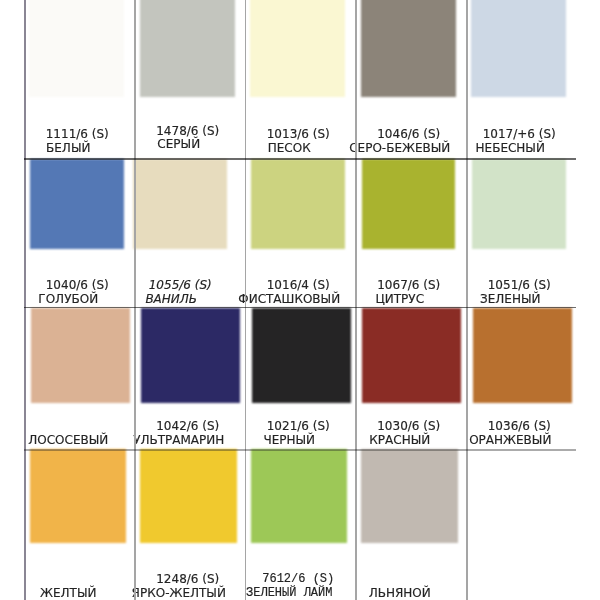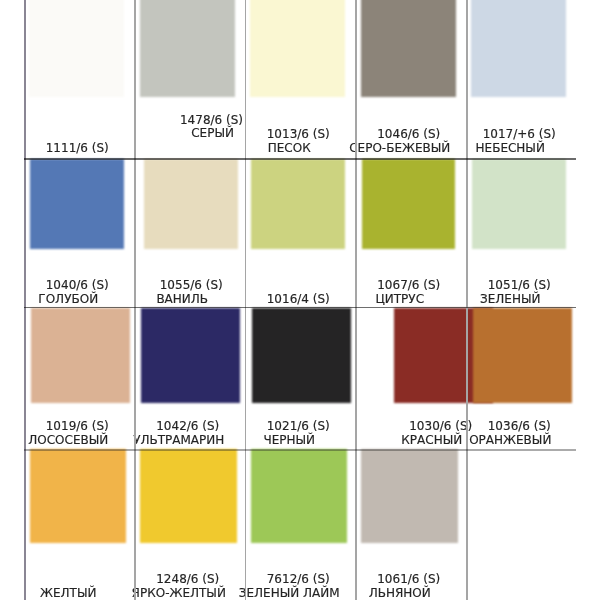--- a/index.html
+++ b/index.html
@@ -20,25 +20,26 @@
 </head>
 <body>
 
 <div id="sheet">
   <div class="grid" id="grid">
       <div class="row" style="top: -3px; height: 161.5px;">
         <div class="cell" style="left: 0px;">
           <div class="swatch" style="background: rgb(251, 250, 247); top: 0px; height: 100px; width: 95px; left: 5px;"></div>
           <div class="lbl" style="bottom: 3.5px;">
             <div class="code">1111/6 (S)</div>
+            <div class="name">БЕЛЫЙ</div>
           </div>
         </div>
         <div class="cell" style="left: 110.5px;">
           <div class="swatch" style="background: rgb(195, 197, 190); top: 0px; height: 100px; width: 95px; left: 5px;"></div>
-          <div class="lbl" style="bottom: 18px; text-align: right;">
+          <div class="lbl" style="bottom: 7px;">
             <div class="code">1478/6 (S)</div>
             <div class="name">СЕРЫЙ</div>
           </div>
         </div>
         <div class="cell" style="left: 221px;">
           <div class="swatch" style="background: rgb(250, 247, 210); top: 0px; height: 100px; width: 95px; left: 5px;"></div>
           <div class="lbl" style="bottom: 3.5px;">
             <div class="code">1013/6 (S)</div>
             <div class="name">ПЕСОК</div>
           </div>
@@ -59,31 +60,32 @@
         </div>
       </div>
       <div class="row" style="top: 158.5px; height: 148.8px;">
         <div class="cell" style="left: 0px; padding-left: 35px;">
           <div class="swatch" style="background: rgb(84, 120, 181); top: 0px; height: 90px; width: 93.5px; left: 6px;"></div>
           <div class="lbl" style="bottom: 1px;">
             <div class="code">1040/6 (S)</div>
             <div class="name">ГОЛУБОЙ</div>
           </div>
         </div>
-        <div class="cell" style="left: 114px;">
+        <div class="cell" style="left: 103px; font-style: italic;">
           <div class="swatch" style="background: rgb(231, 220, 190); top: 0px; height: 90px; width: 93.5px; left: 6px;"></div>
           <div class="lbl" style="bottom: 1px;">
             <div class="code">1055/6 (S)</div>
             <div class="name">ВАНИЛЬ</div>
           </div>
         </div>
         <div class="cell" style="left: 221px;">
           <div class="swatch" style="background: rgb(204, 211, 128); top: 0px; height: 90px; width: 93.5px; left: 6px;"></div>
           <div class="lbl" style="bottom: 1px;">
             <div class="code">1016/4 (S)</div>
+            <div class="name">ФИСТАШКОВЫЙ</div>
           </div>
         </div>
         <div class="cell" style="left: 331.5px;">
           <div class="swatch" style="background: rgb(169, 179, 47); top: 0px; height: 90px; width: 93.5px; left: 6px;"></div>
           <div class="lbl" style="bottom: 1px;">
             <div class="code">1067/6 (S)</div>
             <div class="name">ЦИТРУС</div>
           </div>
         </div>
         <div class="cell" style="left: 442px;">
@@ -91,39 +93,38 @@
           <div class="lbl" style="bottom: 1px;">
             <div class="code">1051/6 (S)</div>
             <div class="name">ЗЕЛЕНЫЙ</div>
           </div>
         </div>
       </div>
       <div class="row" style="top: 307.3px; height: 142.4px;">
         <div class="cell" style="left: 0px;">
           <div class="swatch" style="background: rgb(219, 178, 148); top: 0.3px; height: 95px; width: 99px; left: 6.6px;"></div>
           <div class="lbl" style="bottom: 2.5px;">
-            <div class="code">1019/6 (S)</div>
             <div class="name">ЛОСОСЕВЫЙ</div>
           </div>
         </div>
         <div class="cell" style="left: 110.5px;">
           <div class="swatch" style="background: rgb(44, 41, 101); top: 0.3px; height: 95px; width: 99px; left: 6.6px;"></div>
           <div class="lbl" style="bottom: 2.5px;">
             <div class="code">1042/6 (S)</div>
             <div class="name">УЛЬТРАМАРИН</div>
           </div>
         </div>
         <div class="cell" style="left: 221px;">
           <div class="swatch" style="background: rgb(37, 36, 37); top: 0.3px; height: 95px; width: 99px; left: 6.6px;"></div>
           <div class="lbl" style="bottom: 2.5px;">
             <div class="code">1021/6 (S)</div>
             <div class="name">ЧЕРНЫЙ</div>
           </div>
         </div>
-        <div class="cell" style="left: 331.5px; margin-left: 32px;">
+        <div class="cell" style="left: 331.5px;">
           <div class="swatch" style="background: rgb(138, 44, 37); top: 0.3px; height: 95px; width: 99px; left: 6.6px;"></div>
           <div class="lbl" style="bottom: 2.5px;">
             <div class="code">1030/6 (S)</div>
             <div class="name">КРАСНЫЙ</div>
           </div>
         </div>
         <div class="cell" style="left: 442px;">
           <div class="swatch" style="background: rgb(184, 112, 47); top: 0.3px; height: 95px; width: 99px; left: 6.6px;"></div>
           <div class="lbl" style="bottom: 2.5px;">
             <div class="code">1036/6 (S)</div>
@@ -140,29 +141,28 @@
         </div>
         <div class="cell" style="left: 110.5px;">
           <div class="swatch" style="background: rgb(240, 201, 46); top: -0.6px; height: 94.1px; width: 96.5px; left: 5.9px;"></div>
           <div class="lbl" style="bottom: -2.5px;">
             <div class="code">1248/6 (S)</div>
             <div class="name">ЯРКО-ЖЕЛТЫЙ</div>
           </div>
         </div>
         <div class="cell" style="left: 221px;">
           <div class="swatch" style="background: rgb(157, 200, 87); top: -0.6px; height: 94.1px; width: 96.5px; left: 5.9px;"></div>
-          <div class="lbl" style="bottom: -2.5px;">
+          <div class="lbl" style="bottom: -2.5px; font-family: Liberation Mono, monospace;">
             <div class="code">7612/6 (S)</div>
             <div class="name">ЗЕЛЕНЫЙ ЛАЙМ</div>
           </div>
         </div>
         <div class="cell" style="left: 331.5px;">
           <div class="swatch" style="background: rgb(193, 185, 177); top: -0.6px; height: 94.1px; width: 96.5px; left: 5.9px;"></div>
           <div class="lbl" style="bottom: -2.5px;">
-            <div class="code">1061/6 (S)</div>
             <div class="name">ЛЬНЯНОЙ</div>
           </div>
         </div>
         <div class="cell" style="left: 442px;"></div>
       </div>
     </div>
   <div id="lines">
       <div class="vline" style="left: 24.3px; top: 0px; height: 600px; background: rgb(138, 134, 148); width: 1.35px;"></div>
       <div class="vline" style="left: 134.4px; top: 0px; height: 600px;"></div>
       <div class="vline" style="left: 244.8px; top: 0px; height: 600px;"></div>

